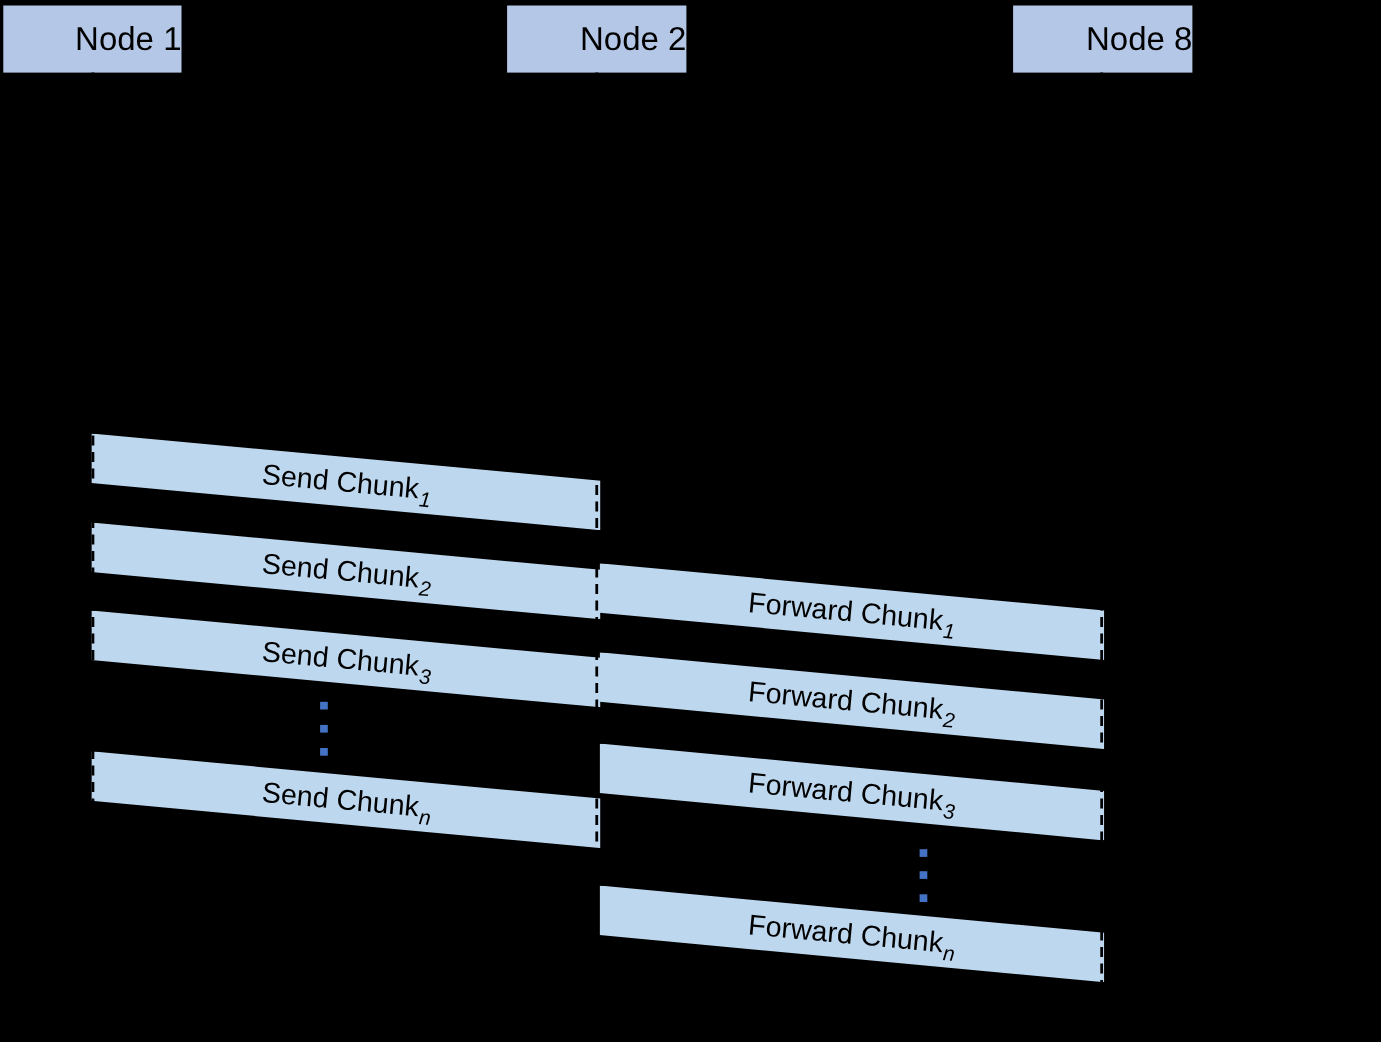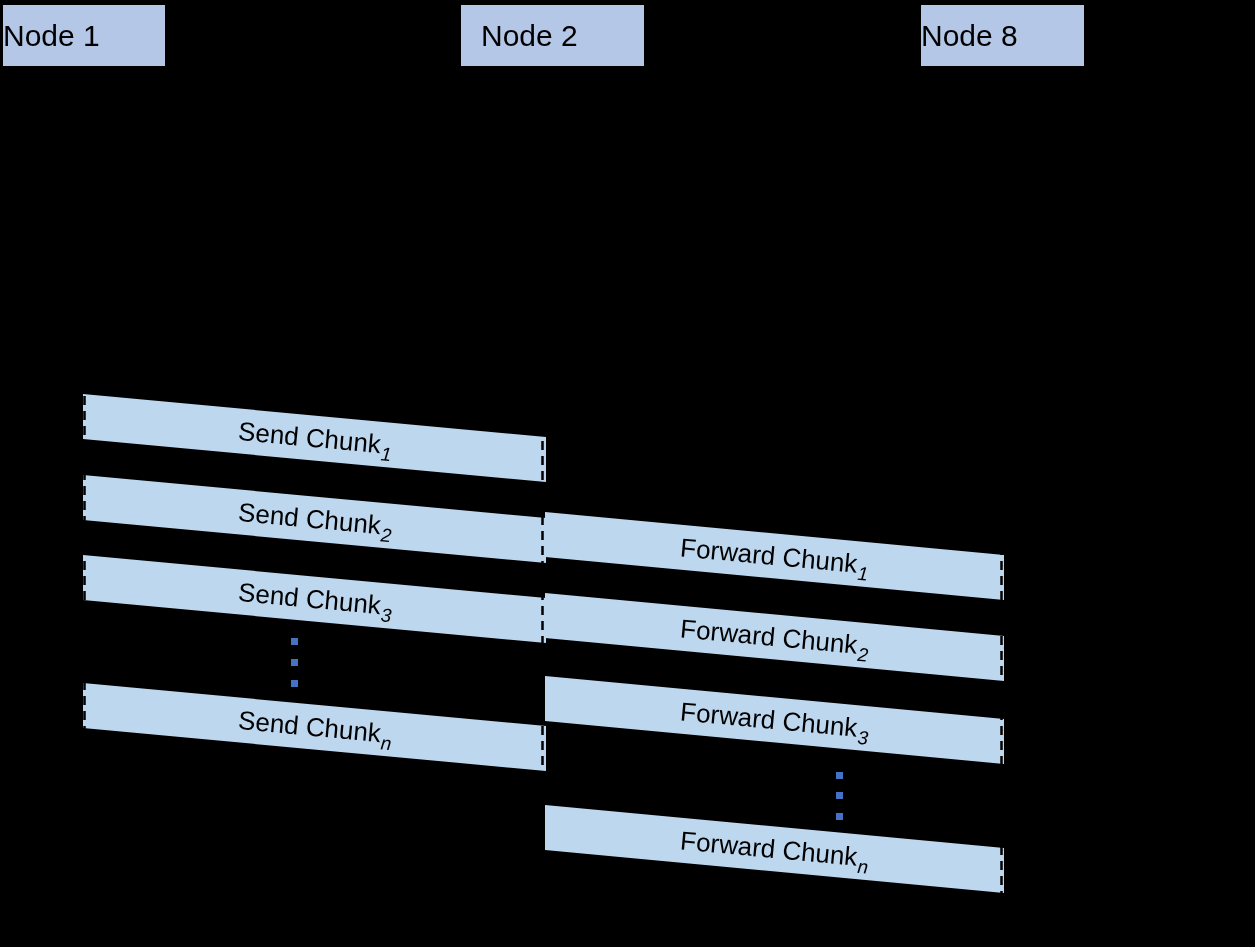--- a/index.html
+++ b/index.html
@@ -12,21 +12,21 @@
   #canvas {
     position: relative;
     width: 1255px; height: 947px;
     background: var(--bg, #000);
   }
   .node-box {
     position: absolute;
     top: 5px; height: 61px;
     background: var(--node-fill, #b4c7e7);
     color: var(--text, #000);
-    display: flex; align-items: center; justify-content: flex-start;
+    display: flex; align-items: center; justify-content: flex-end;
     font-size: 30px;
     z-index: 2;
   }
   .bar {
     position: absolute;
     height: 88px;
     background: var(--bar-fill, #bdd7ee);
     clip-path: polygon(0 0, 100% 43px, 100% 88px, 0 45px);
     z-index: 1;
     display: flex; align-items: center; justify-content: center;
@@ -63,21 +63,21 @@
   }
 </style>
 </head>
 <body>
 
 <div id="canvas">
 
   <div class="node-box" style="left:3px; width:162px;">
     <span>Node 1</span>
   </div>
-  <div class="node-box" style="left:461px; width:163px;padding-left:20px;">
+  <div class="node-box" style="left:461px; width:163px;">
     <span>Node 2</span>
   </div>
   <div class="node-box" style="left:921px; width:163px;">
     <span>Node 8</span>
   </div>
 
   <div class="bar send" style="top:394px;">
     <span class="bar-label"><span>Send Chunk</span><sub>1</sub></span>
   </div>
   <div class="bar send" style="top:475px;">

